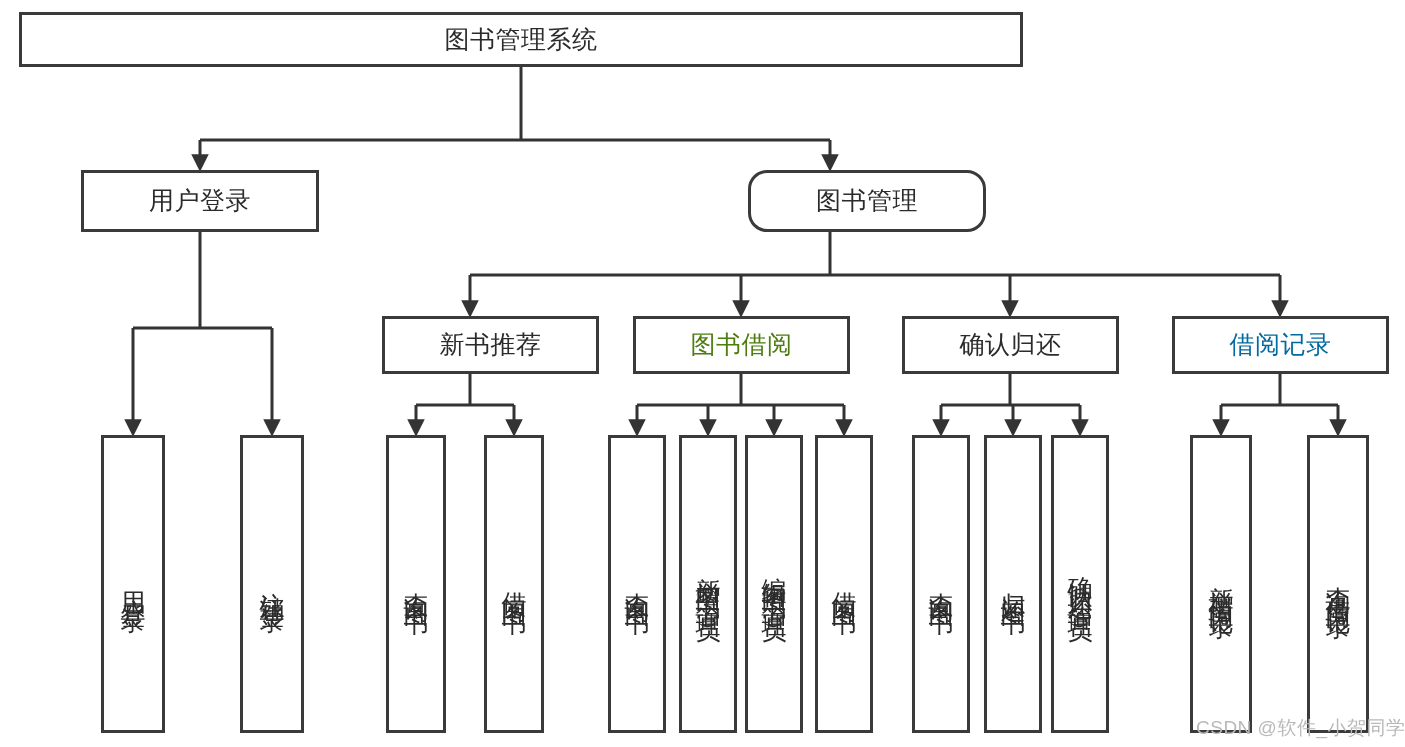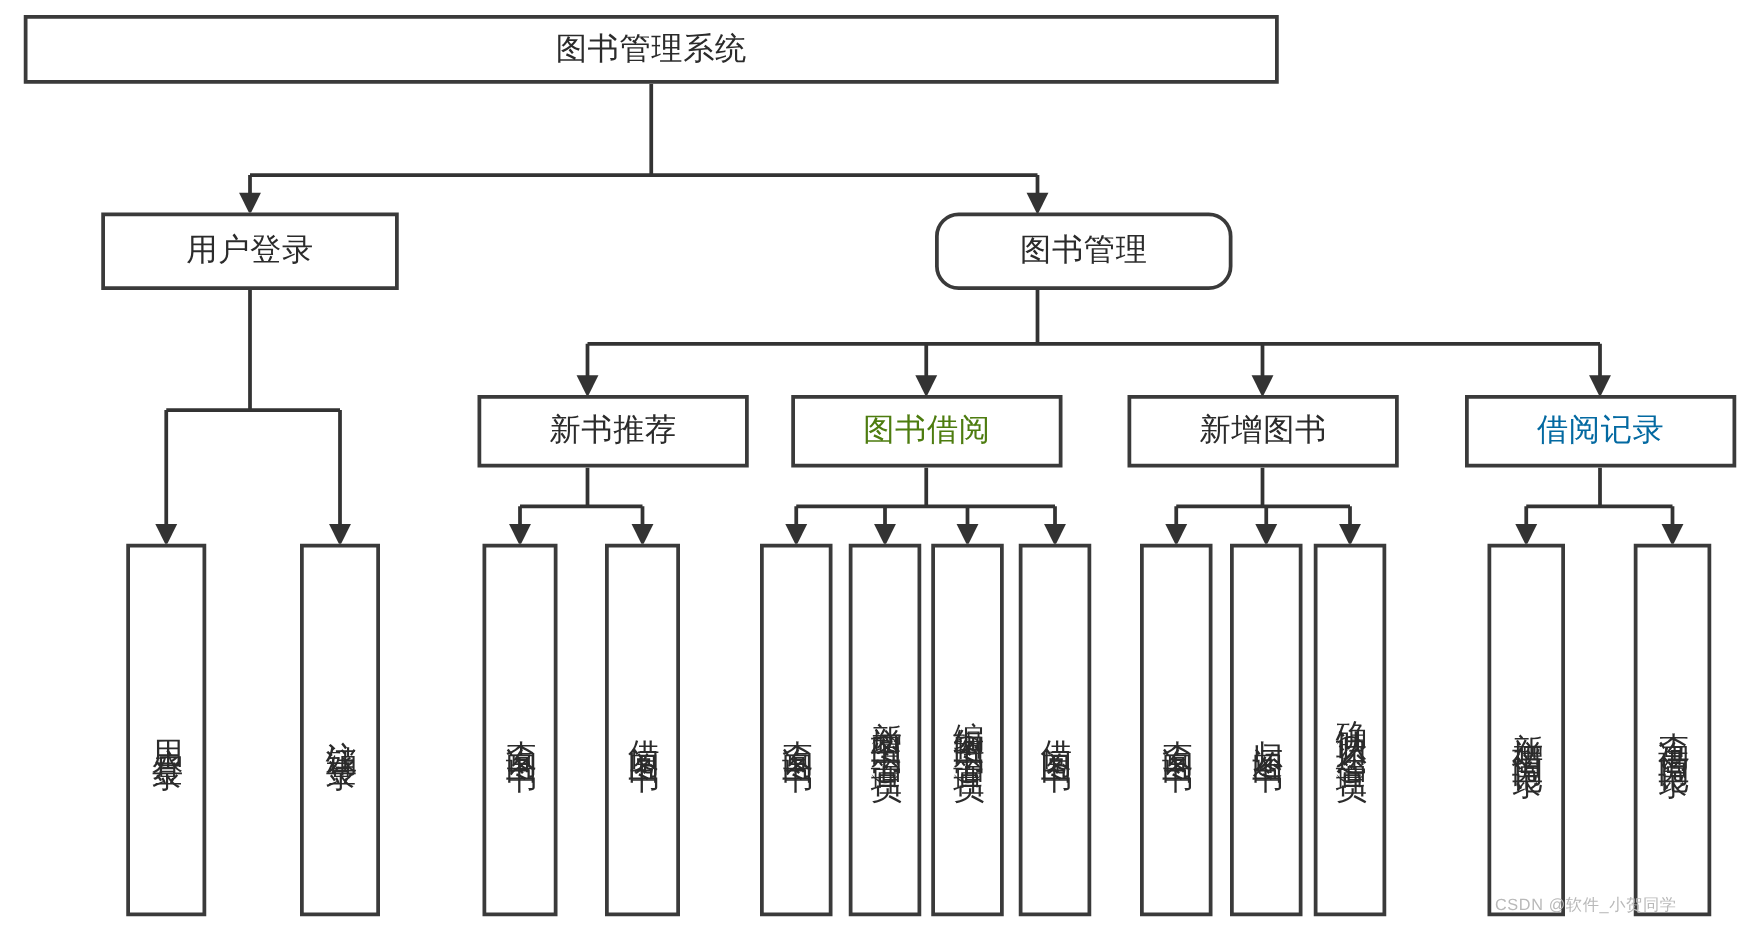--- a/index.html
+++ b/index.html
@@ -52,21 +52,21 @@
     position: absolute;
     left: 0;
     top: 0;
     width: 1405px;
     height: 747px;
     pointer-events: none;
   }
   .watermark {
     position: absolute;
     color: #b9b9b9;
-    font-size: 13px;
+    font-size: 19px;
     letter-spacing: 0.5px;
     white-space: nowrap;
     user-select: none;
   }
 </style>
 </head>
 <body>
 
 <div id="diagram-root" style="background: rgb(255, 255, 255);">
 
@@ -131,21 +131,21 @@
     <span class="node-label" style="color: rgb(43, 43, 43);">图书管理</span>
   </div>
 
   <div class="node level2" style="left: 362px; top: 316px; width: 217px; height: 58px; border-color: rgb(58, 58, 58); background: rgb(255, 255, 255); margin-left: 20px;">
     <span class="node-label" style="color: rgb(43, 43, 43);">新书推荐</span>
   </div>
   <div class="node level2" style="left: 633px; top: 316px; width: 217px; height: 58px; border-color: rgb(58, 58, 58); background: rgb(255, 255, 255);">
     <span class="node-label" style="color: #4d7c0f;">图书借阅</span>
   </div>
   <div class="node level2" style="left: 902px; top: 316px; width: 217px; height: 58px; border-color: rgb(58, 58, 58); background: rgb(255, 255, 255);">
-    <span class="node-label" style="color: rgb(43, 43, 43);">新增图书</span>
+    <span class="node-label" style="color: rgb(43, 43, 43);">确认归还</span>
   </div>
   <div class="node level2" style="left: 1172px; top: 316px; width: 217px; height: 58px; border-color: rgb(58, 58, 58); background: rgb(255, 255, 255);">
     <span class="node-label" style="color: #0369a1;">借阅记录</span>
   </div>
 
   <div class="node leaf" style="left: 101px; top: 435px; width: 64px; height: 298px; border-color: rgb(58, 58, 58); background: rgb(255, 255, 255);">
     <span class="node-label" style="color: rgb(43, 43, 43);">用户登录</span>
   </div>
   <div class="node leaf" style="left: 240px; top: 435px; width: 64px; height: 298px; border-color: rgb(58, 58, 58); background: rgb(255, 255, 255);">
     <span class="node-label" style="color: rgb(43, 43, 43);">注销登录</span>

